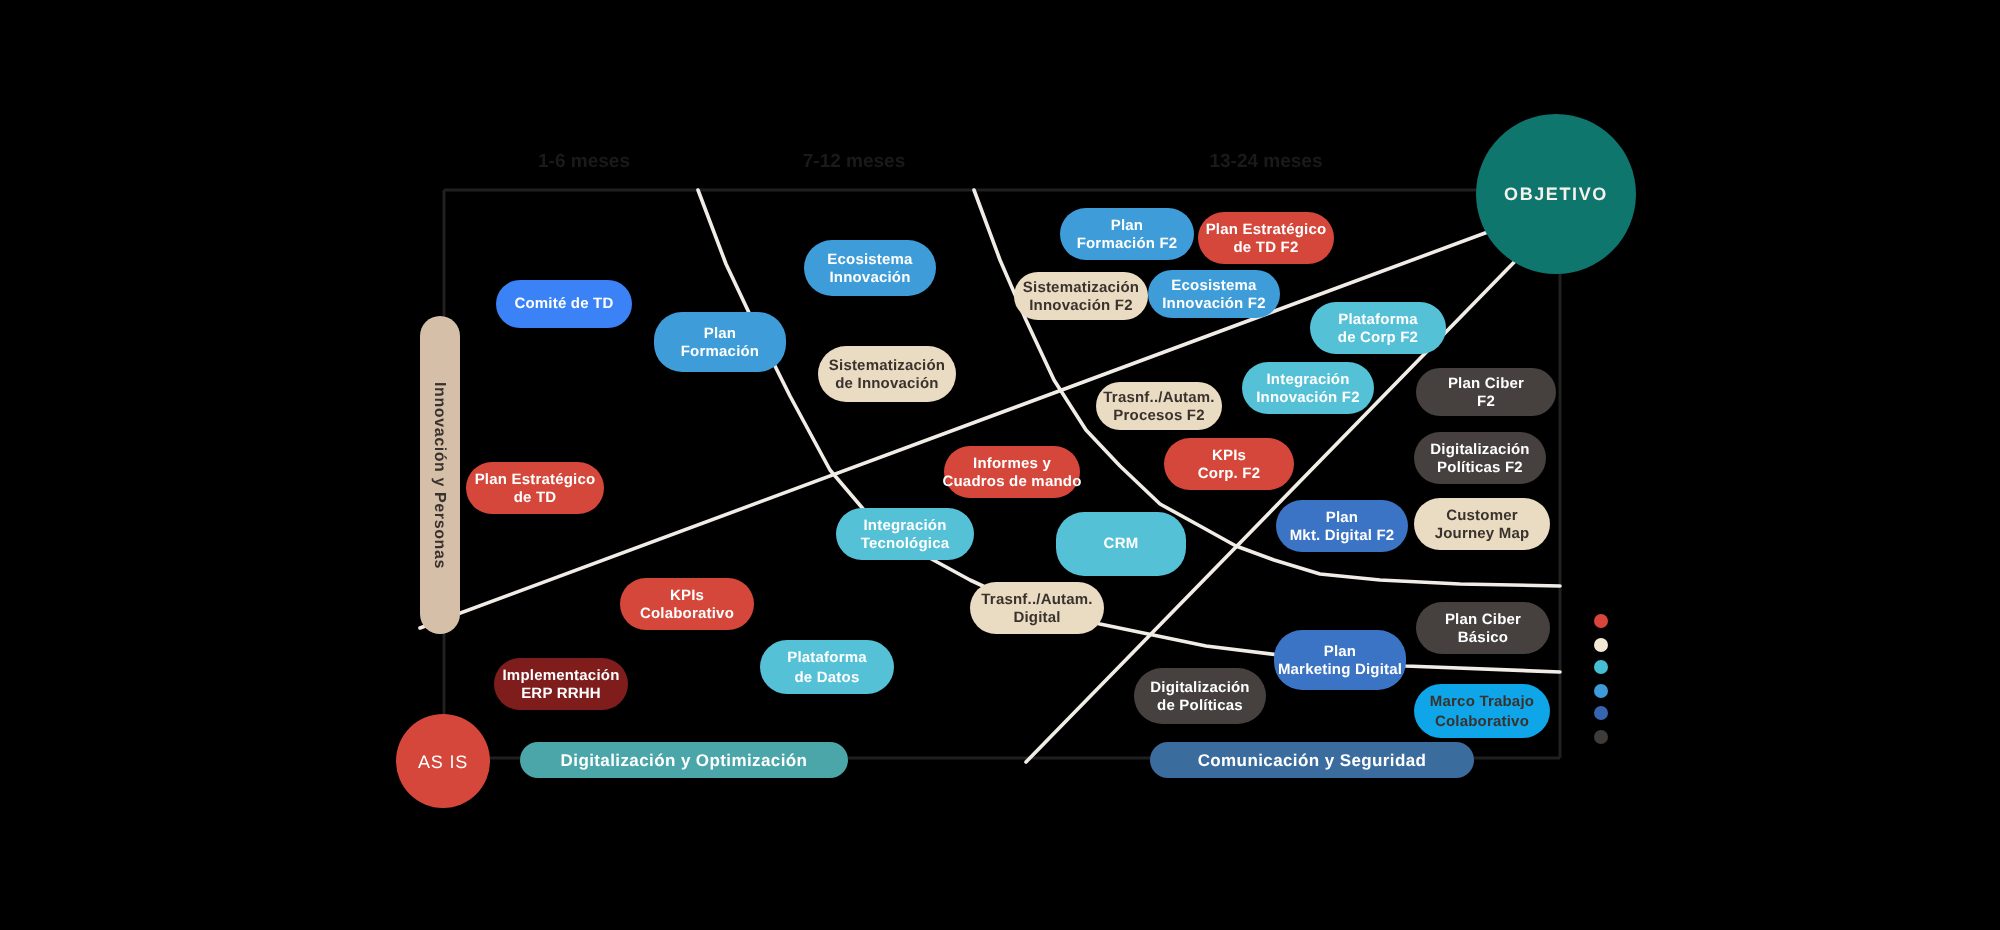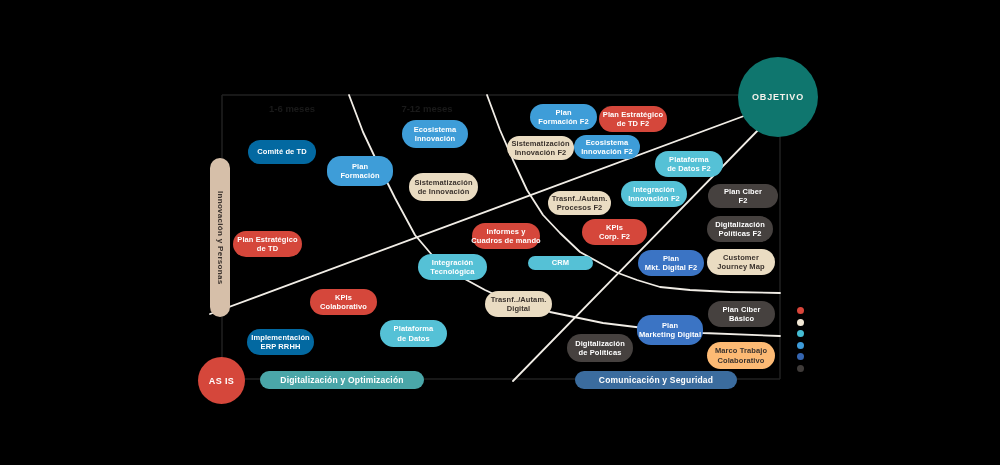--- a/index.html
+++ b/index.html
@@ -9,32 +9,32 @@
   }
   #lines-svg { position:absolute; left:0; top:0; z-index:1; }
   .pill {
     position:absolute; z-index:3; border-radius:14px;
     display:flex; flex-direction:column; align-items:center; justify-content:center;
     font-weight:700; font-size:7.5px; line-height:1.25; text-align:center;
     letter-spacing:.1px; white-space:nowrap;
   }
   .phase-label {
     position:absolute; z-index:2; transform:translate(-50%,-50%);
-    font-weight:700; font-size:9.5px; color:#1a1a1a; white-space:nowrap;margin-top:27px;
+    font-weight:700; font-size:9.5px; color:#1a1a1a; white-space:nowrap;
   }
   .legend-dot { position:absolute; z-index:3; width:7px; height:7px; border-radius:50%; }
   #objetivo-circle {
     position:absolute; z-index:4; left:738px; top:57px; width:80px; height:80px;
     border-radius:50%; background:#0f766e; display:flex; align-items:center; justify-content:center;
     color:#f5f2ec; font-weight:700; font-size:9px; letter-spacing:.8px;
   }
   #asis-circle {
     position:absolute; z-index:4; left:198px; top:357px; width:47px; height:47px;
     border-radius:50%; background:#d5473b; display:flex; align-items:center; justify-content:center;
-    color:#fff; font-weight:700; font-size:9px; letter-spacing:.4px;
+    color:#fff; font-weight:400; font-size:9px; letter-spacing:.4px;
   }
   #axis-vertical-pill {
     position:absolute; z-index:3; left:210px; top:158px; width:20px; height:159px;
     border-radius:10px; background:#d6bfa9; display:flex; align-items:center; justify-content:center;
   }
   #axis-vertical-pill span {
     writing-mode:vertical-rl; font-weight:700; font-size:8px; color:#3a322d; letter-spacing:.3px;
   }
   .lane-bar {
     position:absolute; z-index:3; height:18px; border-radius:9px;
@@ -67,21 +67,21 @@
       <div class="phase-label" style="left: 292px; top: 81px;">1-6 meses</div>
       <div class="phase-label" style="left: 427px; top: 81px;">7-12 meses</div>
       <div class="phase-label" style="left: 633px; top: 81px;">13-24 meses</div>
     </div>
 
   <div id="axis-vertical-pill">
     <span>Innovación y Personas</span>
   </div>
 
   <div id="nodes-layer">
-      <div class="pill" style="left: 248px; top: 140px; width: 68px; height: 24px; background: #0369a1; color: rgb(255, 255, 255);">
+      <div class="pill" style="left: 248px; top: 140px; width: 68px; height: 24px; background: #3b82f6; color: rgb(255, 255, 255);">
         <div>Comité de TD</div>
       </div>
       <div class="pill" style="left: 327px; top: 156px; width: 66px; height: 30px; background: rgb(62, 157, 216); color: rgb(255, 255, 255);">
         <div>Plan</div>
         <div>Formación</div>
       </div>
       <div class="pill" style="left: 402px; top: 120px; width: 66px; height: 28px; background: rgb(62, 157, 216); color: rgb(255, 255, 255);">
         <div>Ecosistema</div>
         <div>Innovación</div>
       </div>
@@ -100,21 +100,21 @@
       <div class="pill" style="left: 507px; top: 136px; width: 67px; height: 24px; background: rgb(234, 220, 194); color: rgb(58, 50, 45);">
         <div>Sistematización</div>
         <div>Innovación F2</div>
       </div>
       <div class="pill" style="left: 574px; top: 135px; width: 66px; height: 24px; background: rgb(62, 157, 216); color: rgb(255, 255, 255);">
         <div>Ecosistema</div>
         <div>Innovación F2</div>
       </div>
       <div class="pill" style="left: 655px; top: 151px; width: 68px; height: 26px; background: rgb(85, 193, 214); color: rgb(255, 255, 255);">
         <div>Plataforma</div>
-        <div>de Datos F2</div>
+        <div>de Corp F2</div>
       </div>
       <div class="pill" style="left: 708px; top: 184px; width: 70px; height: 24px; background: rgb(70, 65, 63); color: rgb(255, 255, 255);">
         <div>Plan Ciber</div>
         <div>F2</div>
       </div>
       <div class="pill" style="left: 548px; top: 191px; width: 63px; height: 24px; background: rgb(234, 220, 194); color: rgb(58, 50, 45);">
         <div>Trasnf../Autam.</div>
         <div>Procesos F2</div>
       </div>
       <div class="pill" style="left: 621px; top: 181px; width: 66px; height: 26px; background: rgb(85, 193, 214); color: rgb(255, 255, 255);">
@@ -142,48 +142,48 @@
         <div>Journey Map</div>
       </div>
       <div class="pill" style="left: 638px; top: 250px; width: 66px; height: 26px; background: rgb(59, 116, 196); color: rgb(255, 255, 255);">
         <div>Plan</div>
         <div>Mkt. Digital F2</div>
       </div>
       <div class="pill" style="left: 418px; top: 254px; width: 69px; height: 26px; background: rgb(85, 193, 214); color: rgb(255, 255, 255);">
         <div>Integración</div>
         <div>Tecnológica</div>
       </div>
-      <div class="pill" style="left: 528px; top: 256px; width: 65px; height: 14px; background: rgb(85, 193, 214); color: rgb(255, 255, 255);">
+      <div class="pill" style="left: 528px; top: 256px; width: 65px; height: 32px; background: rgb(85, 193, 214); color: rgb(255, 255, 255);">
         <div>CRM</div>
       </div>
       <div class="pill" style="left: 310px; top: 289px; width: 67px; height: 26px; background: rgb(213, 71, 59); color: rgb(255, 255, 255);">
         <div>KPIs</div>
         <div>Colaborativo</div>
       </div>
       <div class="pill" style="left: 485px; top: 291px; width: 67px; height: 26px; background: rgb(234, 220, 194); color: rgb(58, 50, 45);">
         <div>Trasnf../Autam.</div>
         <div>Digital</div>
       </div>
       <div class="pill" style="left: 708px; top: 301px; width: 67px; height: 26px; background: rgb(70, 65, 63); color: rgb(255, 255, 255);">
         <div>Plan Ciber</div>
         <div>Básico</div>
       </div>
-      <div class="pill" style="left: 247px; top: 329px; width: 67px; height: 26px; background: #0369a1; color: rgb(255, 255, 255);">
+      <div class="pill" style="left: 247px; top: 329px; width: 67px; height: 26px; background: #7f1d1d; color: rgb(255, 255, 255);">
         <div>Implementación</div>
         <div>ERP RRHH</div>
       </div>
       <div class="pill" style="left: 380px; top: 320px; width: 67px; height: 27px; background: rgb(85, 193, 214); color: rgb(255, 255, 255);">
         <div>Plataforma</div>
         <div>de Datos</div>
       </div>
       <div class="pill" style="left: 637px; top: 315px; width: 66px; height: 30px; background: rgb(59, 116, 196); color: rgb(255, 255, 255);">
         <div>Plan</div>
         <div>Marketing Digital</div>
       </div>
-      <div class="pill" style="left: 707px; top: 342px; width: 68px; height: 27px; background: #fdba74; color: rgb(58, 50, 45);">
+      <div class="pill" style="left: 707px; top: 342px; width: 68px; height: 27px; background: #0ea5e9; color: rgb(58, 50, 45);">
         <div>Marco Trabajo</div>
         <div>Colaborativo</div>
       </div>
       <div class="pill" style="left: 567px; top: 334px; width: 66px; height: 28px; background: rgb(70, 65, 63); color: rgb(255, 255, 255);">
         <div>Digitalización</div>
         <div>de Políticas</div>
       </div>
     </div>
 
   <div id="bar-comunicacion" class="lane-bar">Comunicación y Seguridad</div>

